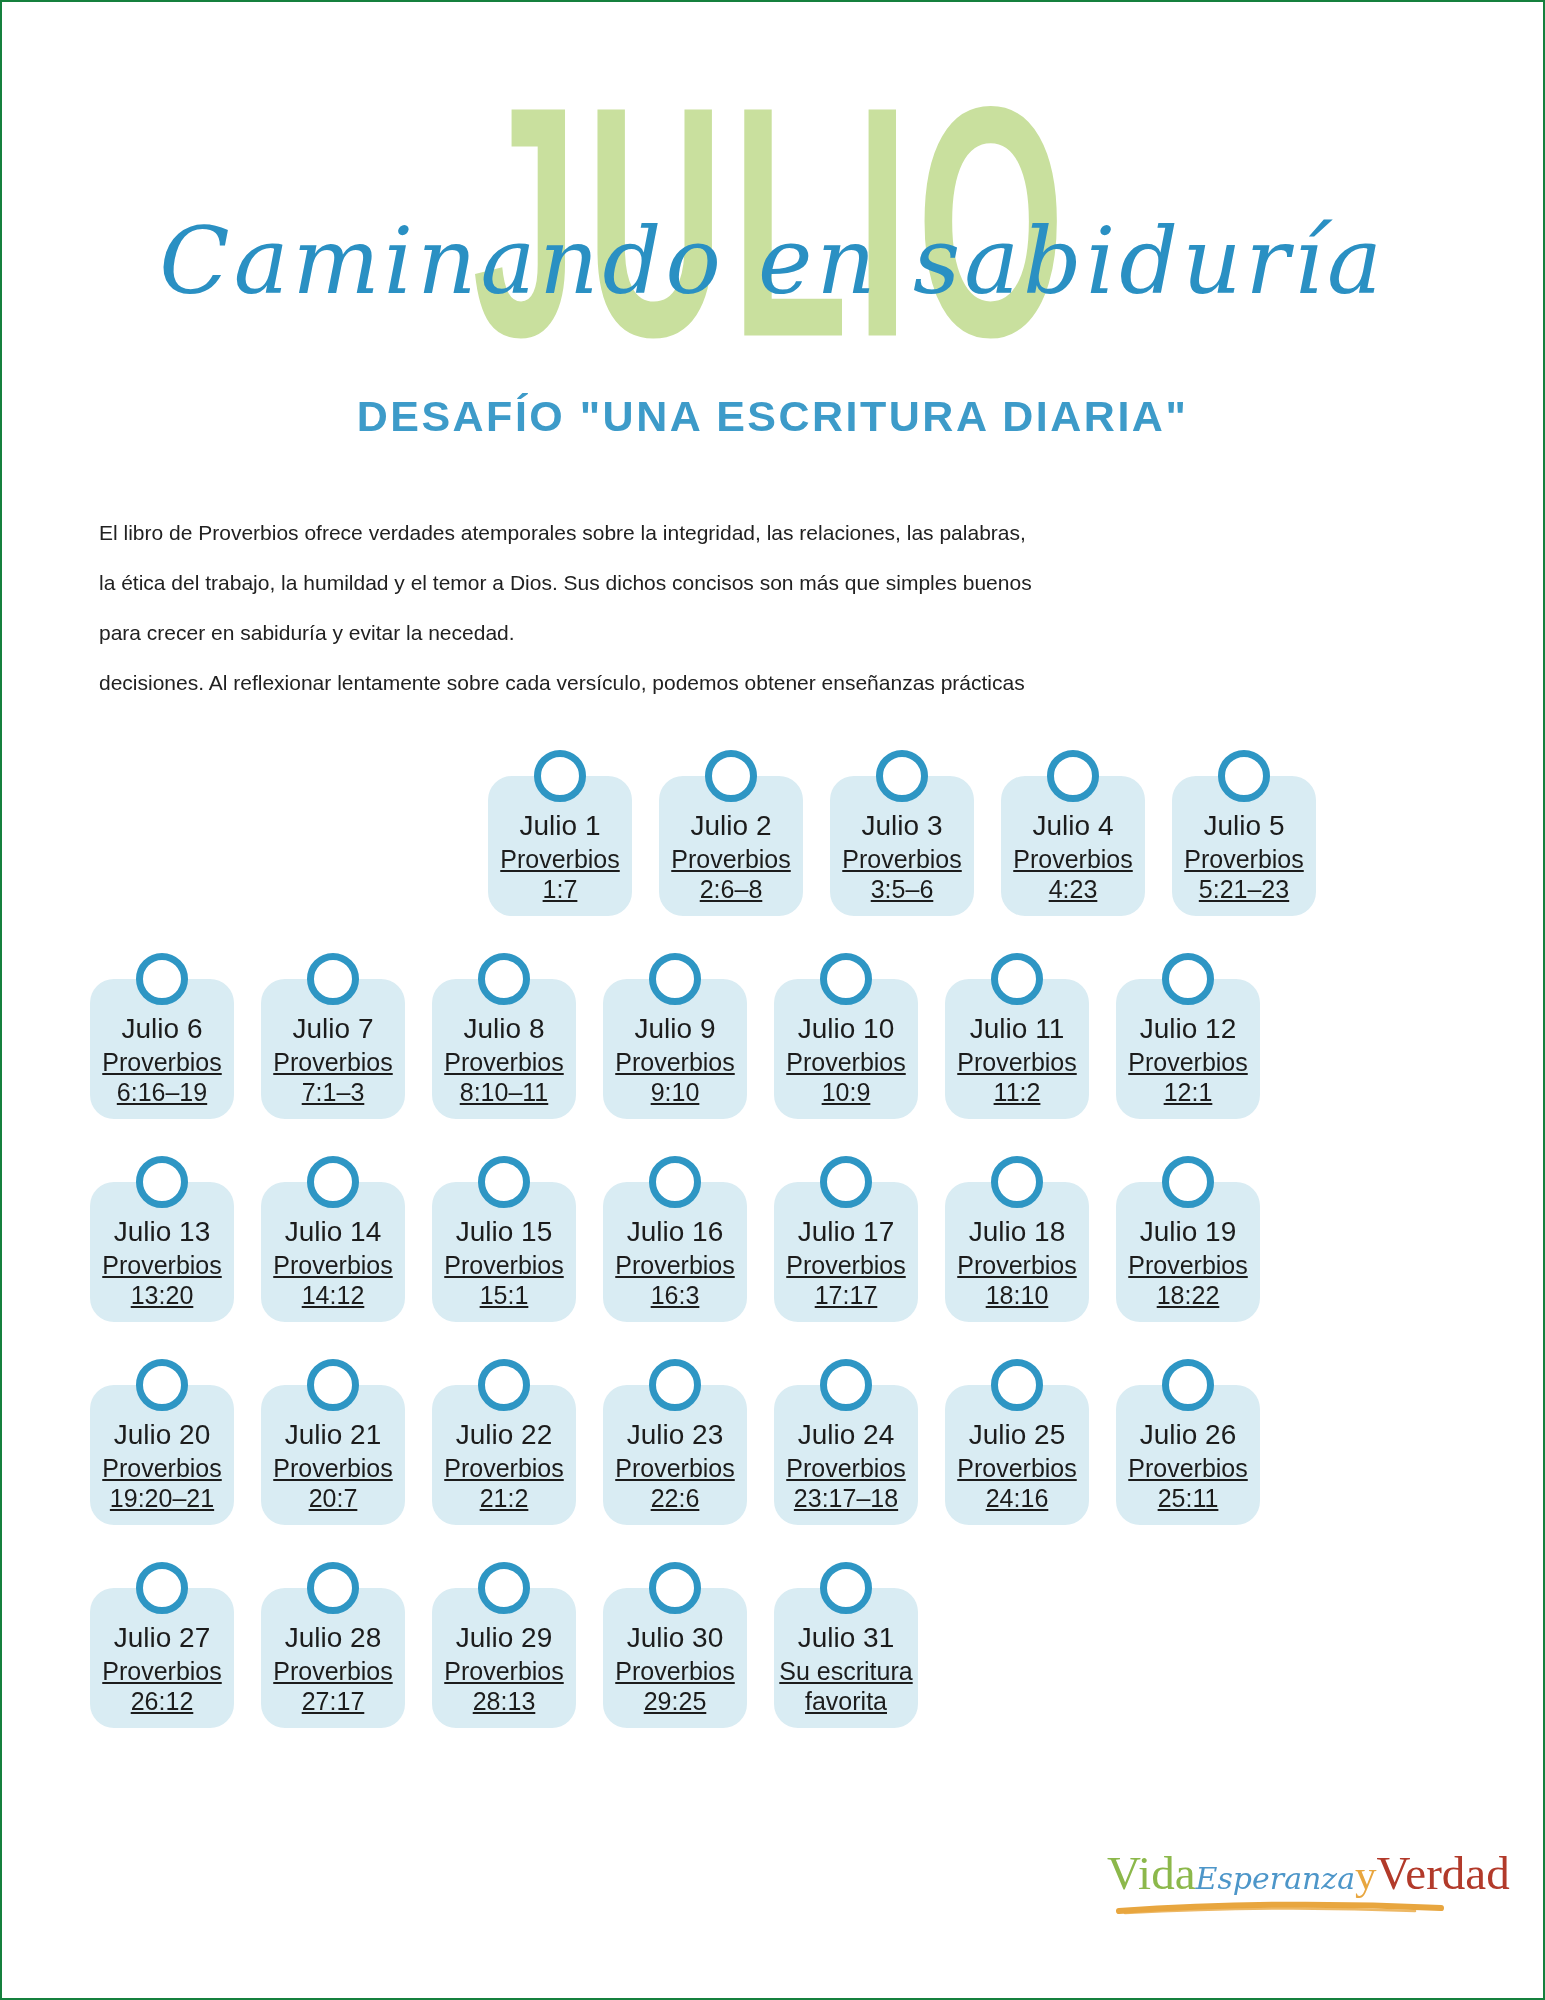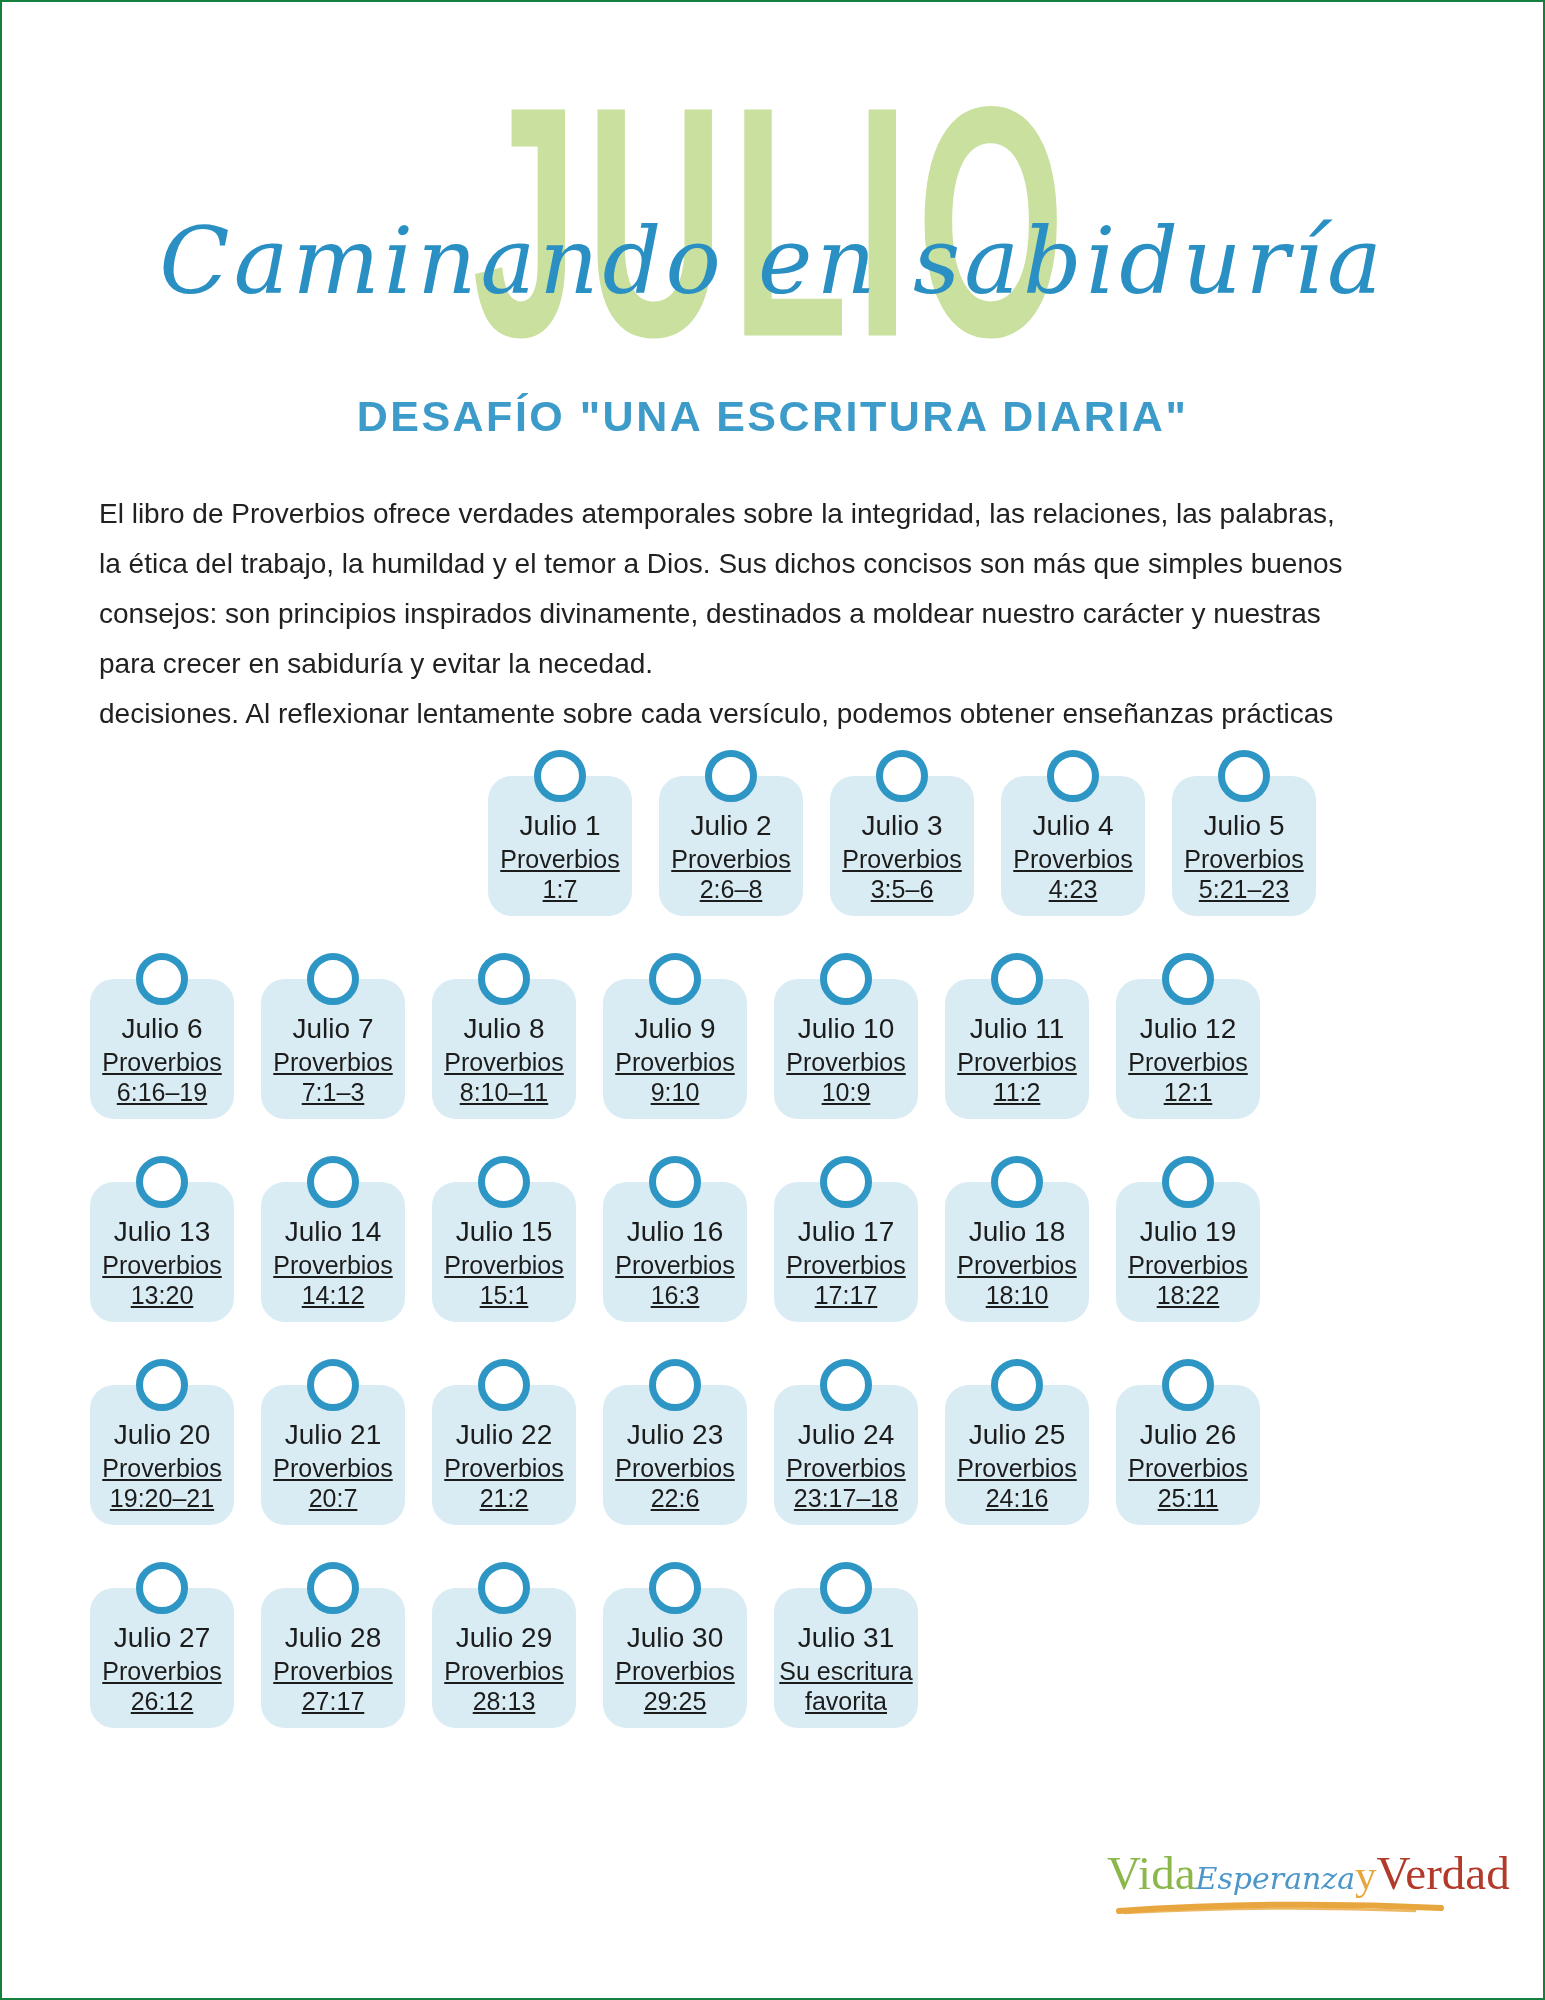--- a/index.html
+++ b/index.html
@@ -56,24 +56,24 @@
     width: 100%;
     text-align: center;
     font-weight: bold;
     font-size: 43px;
     letter-spacing: 2.5px;
     color: #3d9bc9;
   }
 
   .intro {
     position: absolute;
-    top: 487px;
+    top: 506px;
     left: 97px;
     width: 1410px;
-    font-size: 28px;
+    font-size: 21px;
     line-height: 50px;
     color: #212121;
     white-space: nowrap;
   }
 
   
   .calendar {
     position: absolute;
     top: 748px;
     left: 88px;
@@ -148,21 +148,20 @@
 
   <div class="julio">JULIO</div>
 
   <div class="script-title">Caminando en sabiduría</div>
 
   <div class="subtitle">DESAFÍO "UNA ESCRITURA DIARIA"</div>
 
   <div class="intro">
     <div>El libro de Proverbios ofrece verdades atemporales sobre la integridad, las relaciones, las palabras,</div>
     <div>la ética del trabajo, la humildad y el temor a Dios. Sus dichos concisos son más que simples buenos</div>
-    <div>consejos: son principios inspirados divinamente, destinados a moldear nuestro carácter y nuestras</div>
     <div>para crecer en sabiduría y evitar la necedad.</div>
     <div>decisiones. Al reflexionar lentamente sobre cada versículo, podemos obtener enseñanzas prácticas</div>
   </div>
 
   <div class="calendar">
       <div class="cal-row" style="margin-left: 398px;">
         <div class="card">
           <span class="ring"></span>
           <div class="day">Julio 1</div>
           <div class="ref">

